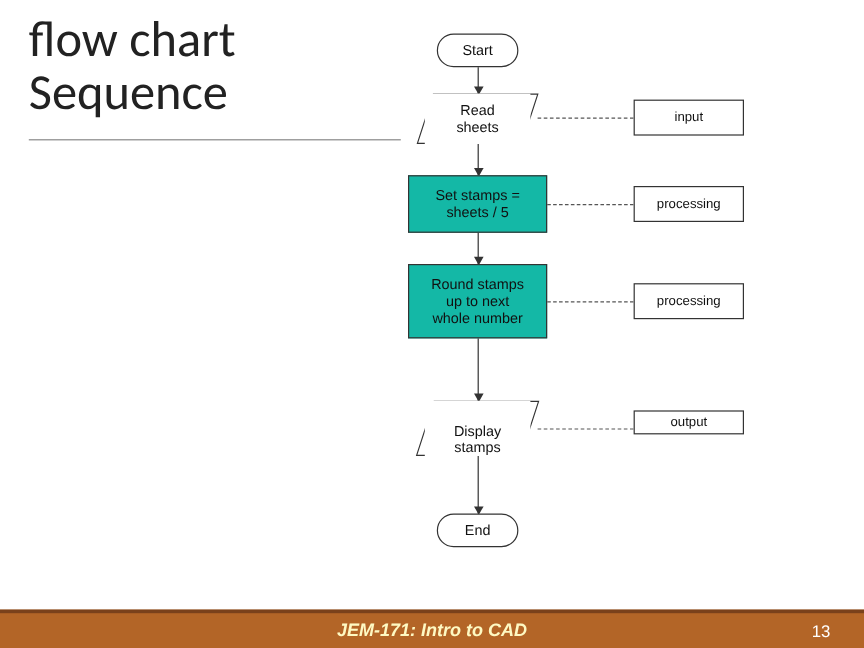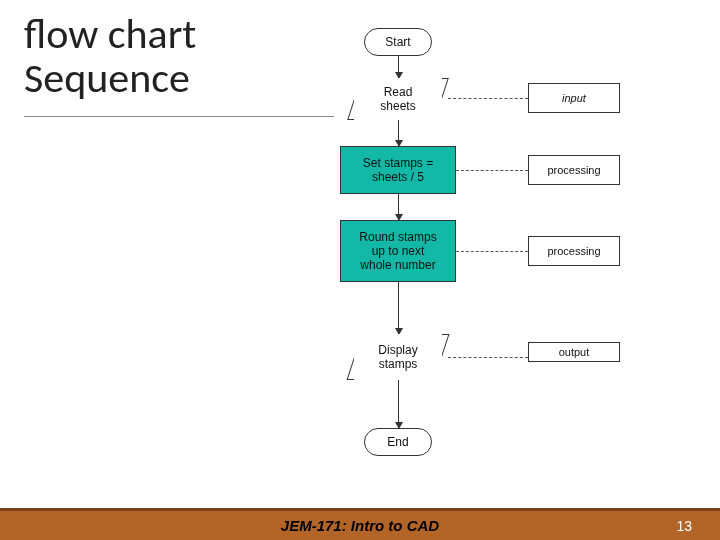--- a/index.html
+++ b/index.html
@@ -75,21 +75,21 @@
     background: #b36527;
     border-top: 3px solid #7a411b;
     display: grid;
     grid-template-columns: 1fr auto 1fr;
     align-items: center;
   }
   .footer-center {
     font-style: italic;
     font-weight: 600;
     font-size: 15px;
-    color: #000000;
+    color: #fef9c3;
     text-align: center;
     white-space: nowrap;
   }
   .footer-right {
     text-align: right;
     padding-right: 28px;
     color: #fff;
     font-size: 14px;
   }
 </style>
@@ -121,32 +121,32 @@
   </div>
   <div class="vconn" style="left:398px; top:194px; height:26px;"></div>
 
   <div class="shape rect" style="left:340px; top:220px; width:116px; height:62px; white-space:pre-line;">
     <span>Round stamps
 up to next
 whole number</span>
   </div>
   <div class="vconn" style="left:398px; top:282px; height:52px;"></div>
 
-  <div class="shape parallelogram" style="left:354px; top:334px; width:88px; height:46px; white-space:pre-line;">
+  <div class="shape parallelogram" style="left:354px; top:334px; width:88px; height:46px; white-space:pre-line;align-items:flex-end;">
     <span>Display
 stamps</span>
   </div>
   <div class="vconn" style="left:398px; top:380px; height:48px;"></div>
 
   <div class="shape terminator" style="left:364px; top:428px; width:68px; height:28px;">
     <span>End</span>
   </div>
 
   <div class="dash" style="left:448px; top:98px; width:80px;"></div>
-  <div class="shape annot" style="left:528px; top:83px; width:92px; height:30px;font-style:italic;">
+  <div class="shape annot" style="left:528px; top:83px; width:92px; height:30px;">
     <span>input</span>
   </div>
 
   <div class="dash" style="left:456px; top:170px; width:72px;"></div>
   <div class="shape annot" style="left:528px; top:155px; width:92px; height:30px;">
     <span>processing</span>
   </div>
 
   <div class="dash" style="left:456px; top:251px; width:72px;"></div>
   <div class="shape annot" style="left:528px; top:236px; width:92px; height:30px;">

